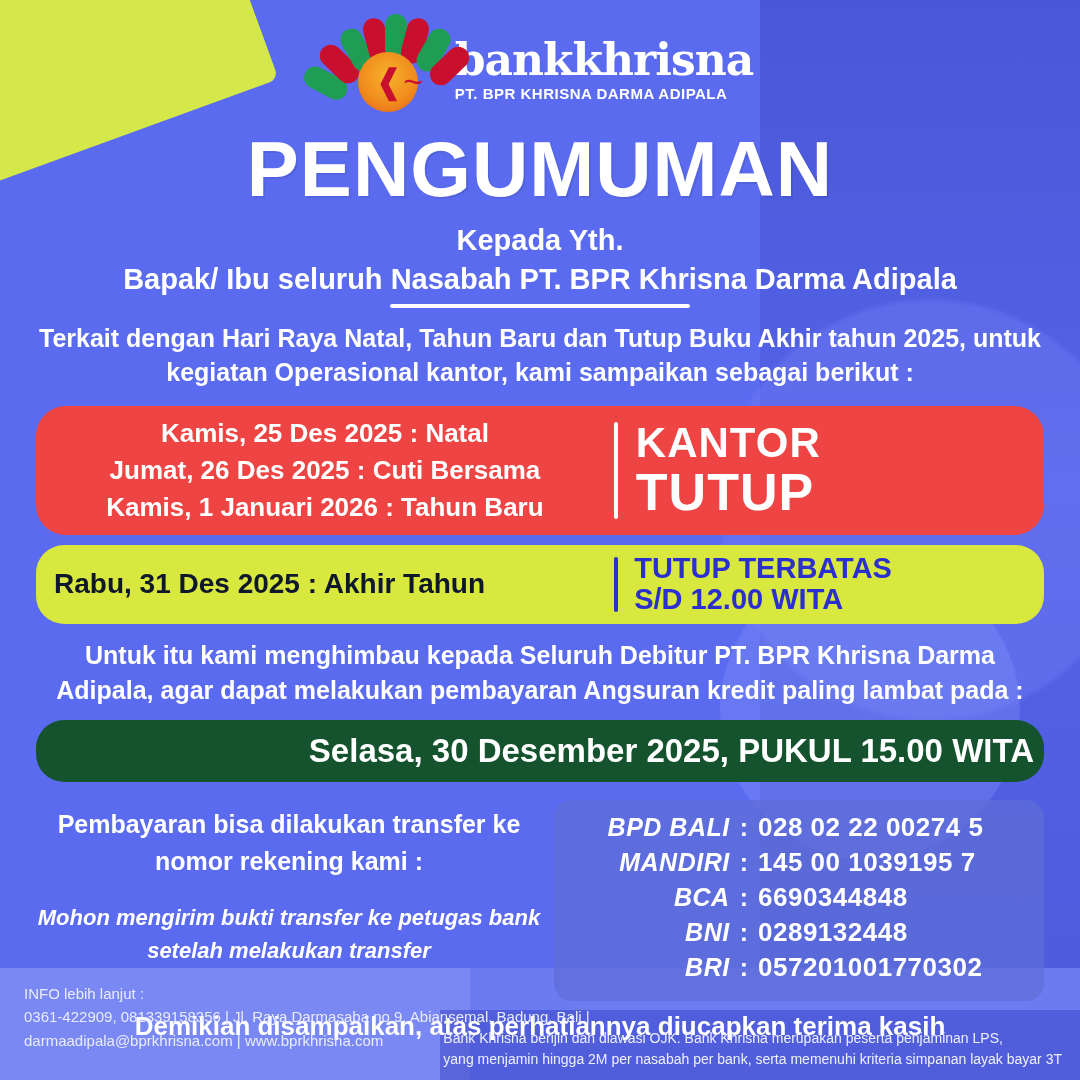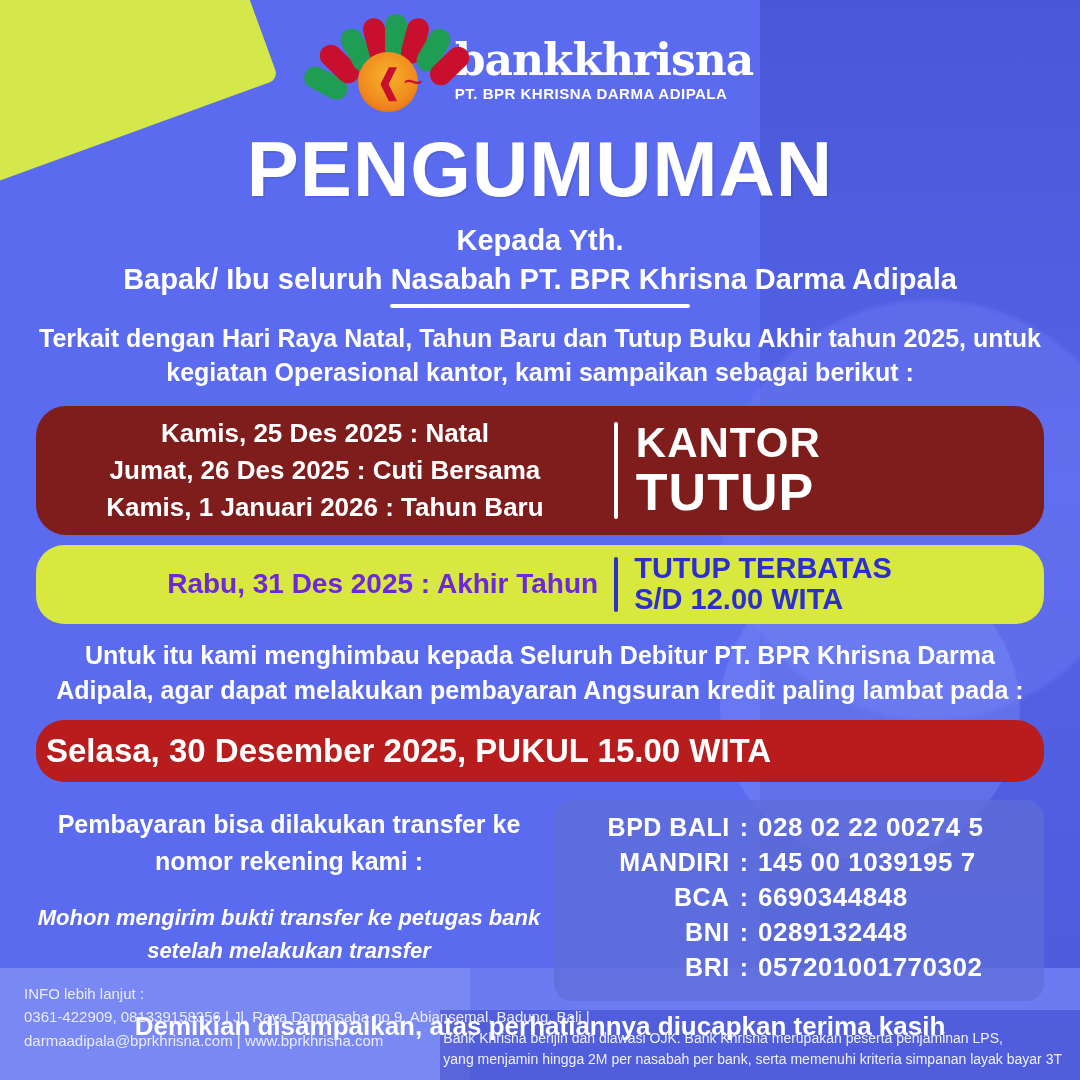--- a/index.html
+++ b/index.html
@@ -107,21 +107,21 @@
     border-radius: 2px;
   }
   .intro {
     text-align: center; color: #ffffff; font-size: 25px; font-weight: 700;
     line-height: 1.35; margin-top: 14px; padding: 0 34px;
   }
 
   
   .box-red {
     margin: 16px 36px 0;
-    background: #7f1d1d;
+    background: #ef4444;
     border-radius: 30px;
     display: flex; align-items: stretch;
     padding: 12px 18px;
   }
   .box-red .left {
     flex: 1.25; display: flex; flex-direction: column; justify-content: center;
     align-items: center; gap: 6px;
   }
   .box-red .left div {
     color: #ffffff; font-size: 26px; font-weight: 700; white-space: nowrap;
@@ -139,39 +139,39 @@
 
   
   .box-yellow {
     margin: 10px 36px 0;
     background: #d8e83f;
     border-radius: 28px;
     display: flex; align-items: center;
     padding: 8px 18px;
   }
   .box-yellow .left {
-    flex: 1.25; text-align: right;
-    color: #6d28d9; font-size: 28px; font-weight: 700;
+    flex: 1.25; text-align: left;
+    color: #0f172a; font-size: 28px; font-weight: 700;
   }
   .vdiv-blue { width: 4px; background: #2b2fcf; align-self: stretch; margin: 4px 16px; border-radius: 2px; }
   .box-yellow .right { flex: 0.9; }
   .box-yellow .right div {
     color: #2b2fcf; font-size: 29px; font-weight: 800; line-height: 1.1;
   }
 
   .himbau {
     text-align: center; color: #ffffff; font-size: 25px; font-weight: 700;
     line-height: 1.4; margin-top: 14px; padding: 0 34px;
   }
 
   .box-deadline {
     margin: 12px 36px 0;
-    background: #b91c1c;
+    background: #14532d;
     border-radius: 28px;
-    text-align: left;
+    text-align: right;
     padding: 12px 10px;
   }
   .box-deadline div {
     color: #ffffff; font-size: 33px; font-weight: 700;
   }
 
   
   .pay-row { display: flex; margin-top: 18px; padding: 0 36px; gap: 12px; }
   .pay-left { flex: 1; padding-top: 6px; }
   .pay-left .p1 {
@@ -185,21 +185,21 @@
     width: 490px;
     background: rgba(95,110,215,0.75);
     border-radius: 18px;
     padding: 12px 16px 14px;
   }
   .acct {
     display: flex; align-items: baseline; justify-content: flex-end; gap: 10px;
     margin-bottom: 4px;
   }
   .acct .bank {
-    color: #ffffff; font-size: 25px; font-weight: 800; letter-spacing: 0.5px;
+    color: #ffffff; font-size: 25px; font-weight: 800; letter-spacing: 0.5px; font-style: italic;
   }
   .acct .num {
     color: #ffffff; font-size: 26px; font-weight: 800; letter-spacing: 0.5px;
     min-width: 270px; text-align: left;
   }
   .acct .colon { color: #ffffff; font-size: 25px; font-weight: 800; }
 
   .closing {
     text-align: center; color: #ffffff; font-size: 26px; font-weight: 700;
     margin-top: 10px; padding: 0 30px;

